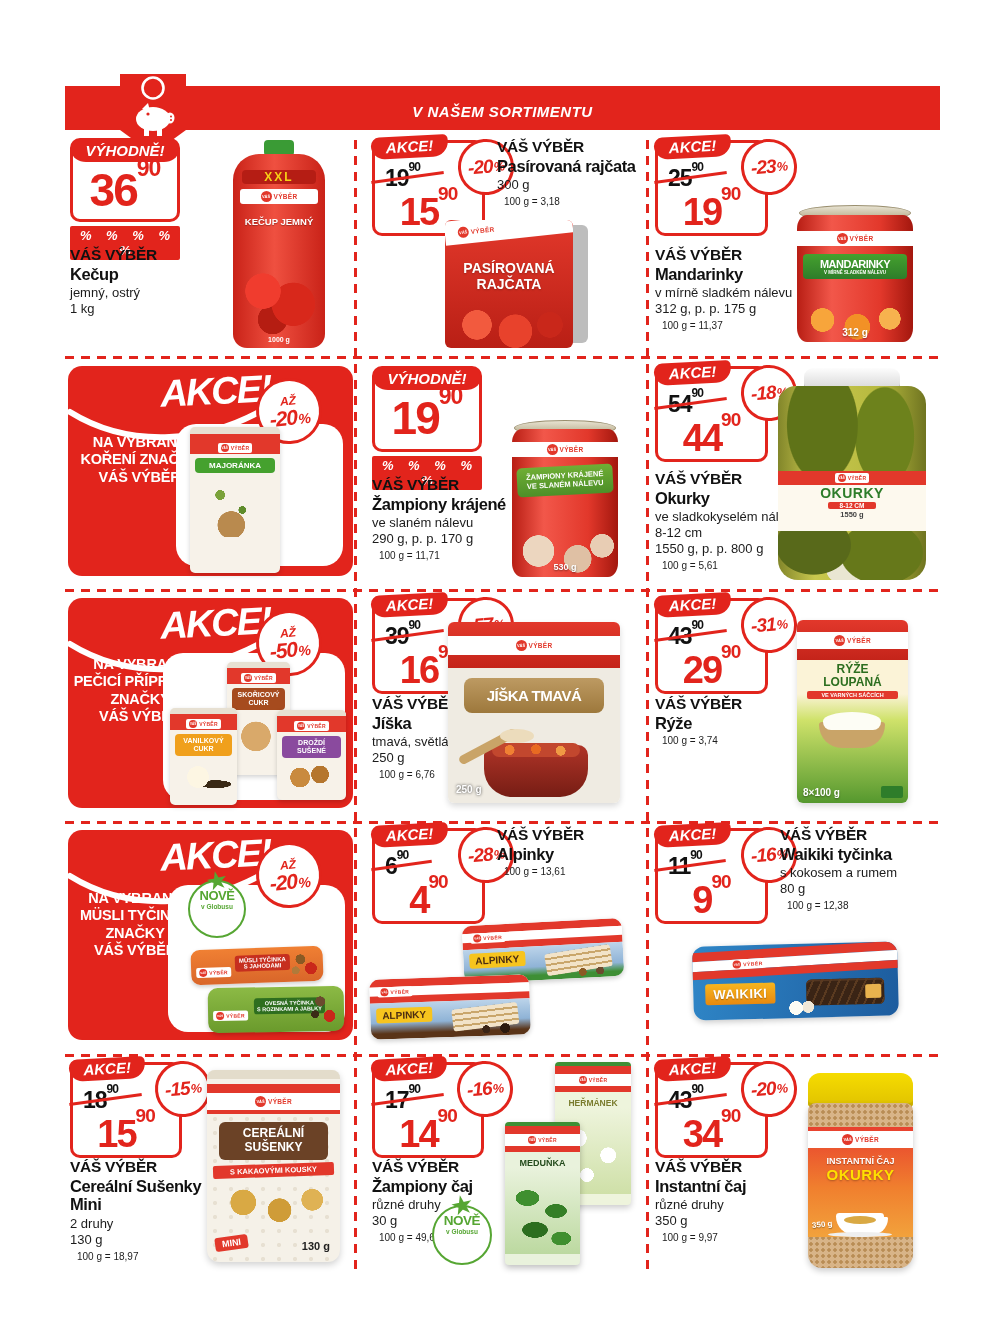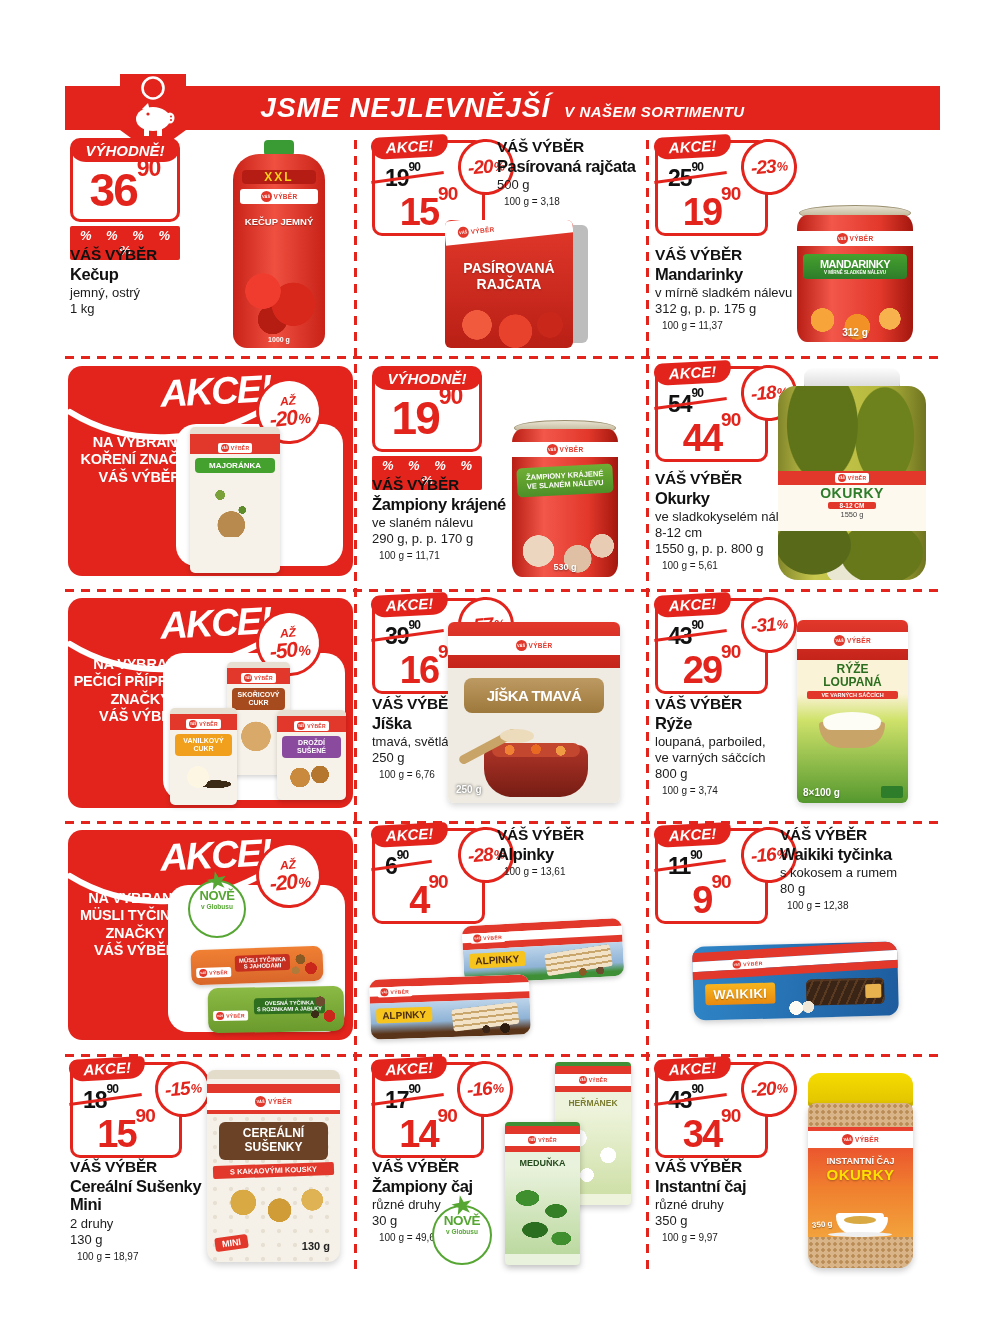--- a/index.html
+++ b/index.html
@@ -57,21 +57,20 @@
   .wline{background:#fff;display:flex;align-items:center;justify-content:center;padding:1px 0}
   .sachet{position:absolute;background:#f7f2e9;border-radius:5px;box-shadow:0 2px 5px rgba(0,0,0,.18);overflow:hidden}
   .sred{height:20px;background:var(--red2);display:flex;align-items:flex-end;justify-content:center;padding-bottom:1px}
   .slabel{margin:4px 5px 0;border-radius:4px;color:#fff;font-weight:bold;text-align:center;font-size:8px;line-height:1.15;padding:3px 2px;white-space:pre-line}
   .lid{position:absolute;left:2%;right:2%;height:16px;border-radius:50%;background:linear-gradient(#e8e3d2,#b3a784);border:1px solid #9a8f6f}
 </style>
 </head>
 <body>
 
 <div id="hdr" class="abs">
-  <span class="t1">JSME NEJLEVNĚJŠÍ</span>
   <span class="t2">V NAŠEM SORTIMENTU</span>
 </div>
 <svg class="abs" style="left:120px;top:74px" width="66" height="80" viewBox="0 0 66 80">
   <path d="M0,0 H66 V56 L33,80 L0,56 Z" fill="#e2241c"></path>
   <circle cx="33" cy="14" r="10.5" fill="#e2241c" stroke="#fff" stroke-width="2.6"></circle>
   <ellipse cx="33" cy="45" rx="17" ry="12" fill="#fff"></ellipse>
   <rect x="24" y="54" width="5" height="8" fill="#fff"></rect>
     <rect x="37" y="54" width="5" height="8" fill="#fff"></rect>
   <ellipse cx="50" cy="44" rx="4.5" ry="5.5" fill="#fff"></ellipse>
   <circle cx="51" cy="42.5" r="1" fill="#e2241c"></circle>
@@ -119,21 +118,21 @@
   <div class="circle disc" style="right:-32px;top:-4px">
       <span>-20</span>
       <span class="pc">%</span>
     </div>
   <div class="oldrow"><span class="oldp"><span>19</span><sup>90</sup></span></div>
   <div class="newp"><span>15</span><sup>90</sup></div>
 </div>
 <div class="tblock" style="left:497px;top:138px;width:150px">
   <div class="brand">VÁŠ VÝBĚR</div>
   <div class="pname">Pasírovaná rajčata</div>
-  <div class="pdesc">500 g</div>
+  <div class="pdesc">300 g</div>
   <div class="punit">100 g = 3,18</div>
 </div>
 <div class="prod" style="left:445px;top:220px;width:143px;height:128px">
   <div class="abs" style="right:0;top:5px;width:18px;height:118px;background:#bdbdbd;border-radius:0 6px 6px 0"></div>
   <div class="abs" style="left:0;top:0;width:128px;height:128px;background:linear-gradient(#e2382b,#b91f15);border-radius:6px;overflow:hidden">
     <div class="wline" style="height:24px;transform:rotate(-6deg) translateY(-5px);justify-content:flex-start;padding-left:10px">
         <span class="vvlogo">
           <i class="vc">VÁŠ</i>
           <b class="vt">VÝBĚR</b>
         </span>
@@ -255,21 +254,21 @@
     <div class="abs" style="inset:0;background:radial-gradient(ellipse 36px 58px at 30% 20%,#5f7318 97%,transparent),radial-gradient(ellipse 30px 50px at 72% 26%,#6d821c 97%,transparent),radial-gradient(ellipse 38px 30px at 24% 82%,#58691a 97%,transparent),radial-gradient(ellipse 42px 32px at 70% 86%,#66781a 97%,transparent),radial-gradient(ellipse 26px 16px at 50% 95%,#e9e6d2 97%,transparent)"></div>
     <div class="abs" style="left:0;right:0;top:44%;height:60px;background:#fdf9ee">
       <div style="height:14px;background:var(--red2);display:flex;align-items:center;justify-content:center">
           <span class="vvlogo s">
             <i class="vc">VÁŠ</i>
             <b class="vt">VÝBĚR</b>
           </span>
         </div>
       <div style="text-align:center;color:#2e7d2a;font-weight:bold;font-size:14px;letter-spacing:.5px">OKURKY</div>
       <div style="width:48px;margin:1px auto;background:var(--red2);color:#fff;font-size:6.5px;font-weight:bold;text-align:center;border-radius:2px">8-12 CM</div>
-      <div style="text-align:center;font-size:7.5px;font-weight:normal;color:#444">1550 g</div>
+      <div style="text-align:center;font-size:7.5px;font-weight:bold;color:#444">1550 g</div>
     </div>
   </div>
 </div>
 
 <div class="promo" style="left:68px;top:598px;width:285px;height:210px">
   <svg class="abs" style="left:0;top:30px" width="215" height="70" viewBox="0 0 215 70">
       <path d="M2,16 C60,52 140,50 208,6" stroke="#fff" stroke-width="6" fill="none" stroke-linecap="round"></path>
     </svg>
   <div class="pwhite" style="left:95px;top:55px;right:8px;bottom:8px"></div>
   <div class="pakce" style="left:55px;top:4px;width:185px">AKCE!</div>
@@ -359,23 +358,20 @@
   <div class="circle disc" style="right:-32px;top:-4px">
       <span>-31</span>
       <span class="pc">%</span>
     </div>
   <div class="oldrow"><span class="oldp"><span>43</span><sup>90</sup></span></div>
   <div class="newp"><span>29</span><sup>90</sup></div>
 </div>
 <div class="tblock" style="left:655px;top:695px;width:160px">
   <div class="brand">VÁŠ VÝBĚR</div>
   <div class="pname">Rýže</div>
-  <div class="pdesc">loupaná, parboiled,
-ve varných sáčcích
-800 g</div>
   <div class="punit">100 g = 3,74</div>
 </div>
 <div class="prod" style="left:797px;top:620px;width:111px;height:183px;border-radius:6px;overflow:hidden;box-shadow:0 3px 6px rgba(0,0,0,.15)">
   <div style="height:40px;background:linear-gradient(#e2382b,#c4241a)">
     <div class="wline" style="position:relative;top:12px;padding:2px 0">
         <span class="vvlogo">
           <i class="vc">VÁŠ</i>
           <b class="vt">VÝBĚR</b>
         </span>
       </div>

